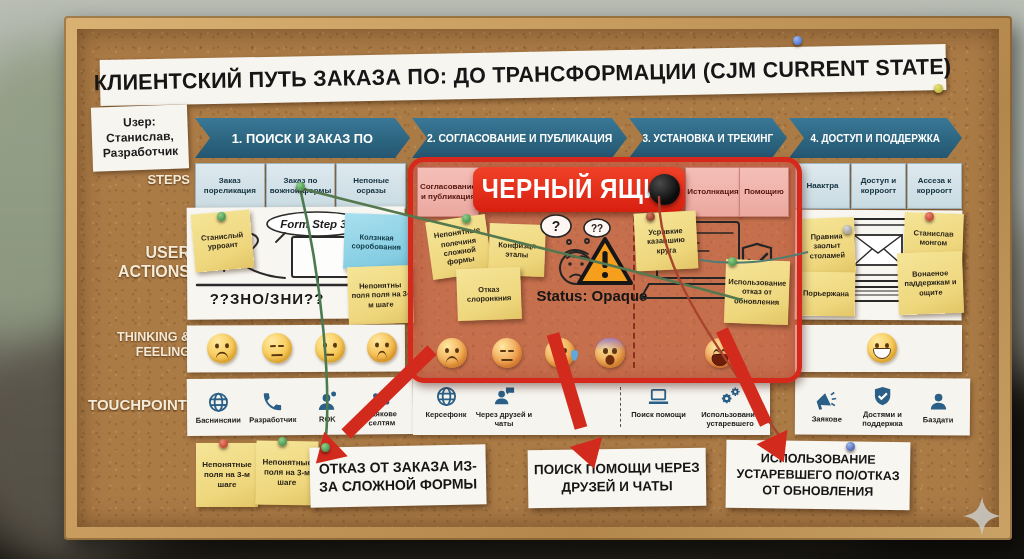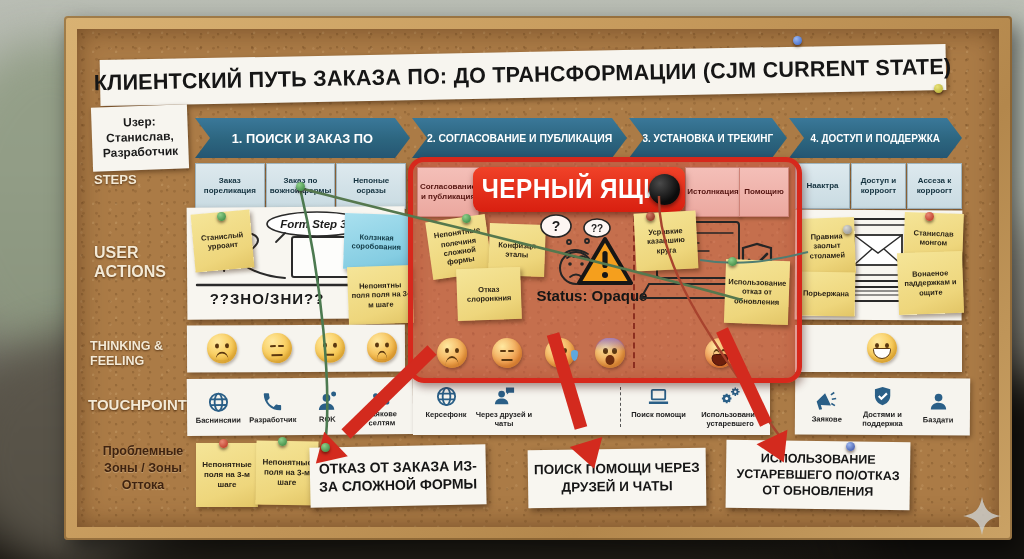--- a/index.html
+++ b/index.html
@@ -24,21 +24,21 @@
       background-size:17px 13px,23px 19px,13px 11px,29px 23px;
       box-shadow:inset 0 0 26px rgba(60,30,5,.5);}
   
   .paper{background:#f7f5ef;box-shadow:1.5px 2.5px 5px rgba(40,20,5,.45);}
   .titlebar{left:100px;top:52px;width:846px;height:46px;transform:rotate(-1.1deg);
       display:flex;align-items:center;justify-content:center;}
   .titlebar span{font-size:22px;font-weight:800;color:#161616;letter-spacing:.2px;white-space:nowrap;transform:scaleX(.98);}
   .usercard{left:92px;top:106px;width:96px;height:64px;transform:rotate(-2deg);
       display:flex;flex-direction:column;align-items:center;justify-content:center;gap:1px;}
   .usercard div{font-size:12px;font-weight:700;color:#1b1b1b;line-height:1.15;}
-  .rowlab{color:#f4ead6;font-weight:800;text-align:left;text-shadow:0 1px 2px rgba(60,30,5,.8);line-height:1.2;}
+  .rowlab{color:#f4ead6;font-weight:800;text-align:right;text-shadow:0 1px 2px rgba(60,30,5,.8);line-height:1.2;}
   
   .phase{top:118px;height:40px;display:flex;align-items:center;justify-content:center;
       background:linear-gradient(180deg,#397a9c,#28587414);background-color:#2e6a8b;
       background:linear-gradient(180deg,#3a7899 0%,#2c657f 55%,#255672 100%);
       clip-path:polygon(0 0, calc(100% - 15px) 0, 100% 50%, calc(100% - 15px) 100%, 0 100%, 15px 50%);
       box-shadow:2px 3px 5px rgba(40,20,5,.4);}
   .phase span{color:#fff;font-weight:800;white-space:nowrap;transform:scaleX(.95);}
   
   .steps-strip{top:163px;height:46px;display:flex;gap:1px;}
   .step-card{flex:1;background:linear-gradient(180deg,#dde9ee,#c9dbe2);border:1px solid #9fb4be;
@@ -124,23 +124,22 @@
   </div>
 
   <div class="abs paper usercard">
     <div>Uзер:</div>
     <div>Станислав,</div>
     <div>Разработчик</div>
   </div>
 
   <div class="abs rowlab" style="left:94px;top:172px;width:96px;font-size:13px;">STEPS</div>
   <div class="abs rowlab" style="left:94px;top:243px;width:96px;font-size:16px;">USER ACTIONS</div>
-  <div class="abs rowlab" style="left:90px;top:330px;width:100px;font-size:12.5px;margin-top:9px;">THINKING &amp; FEELING</div>
+  <div class="abs rowlab" style="left:90px;top:330px;width:100px;font-size:12.5px;">THINKING &amp; FEELING</div>
   <div class="abs rowlab" style="left:88px;top:396px;width:102px;font-size:15px;">TOUCHPOINTS</div>
-  <div class="abs problabel" style="left:92px;top:443px;width:102px;">Проблемные Зоны / Зоны Оттока</div>
 
   <div class="abs phase" style="left:195px;width:215px;">
       <span style="font-size:13.5px;">1. ПОИСК И ЗАКАЗ ПО</span>
     </div>
   <div class="abs phase" style="left:412px;width:215px;">
       <span style="font-size:11px;">2. СОГЛАСОВАНИЕ И ПУБЛИКАЦИЯ</span>
     </div>
   <div class="abs phase" style="left:629px;width:158px;">
       <span style="font-size:10.5px;">3. УСТАНОВКА И ТРЕКИНГ</span>
     </div>

